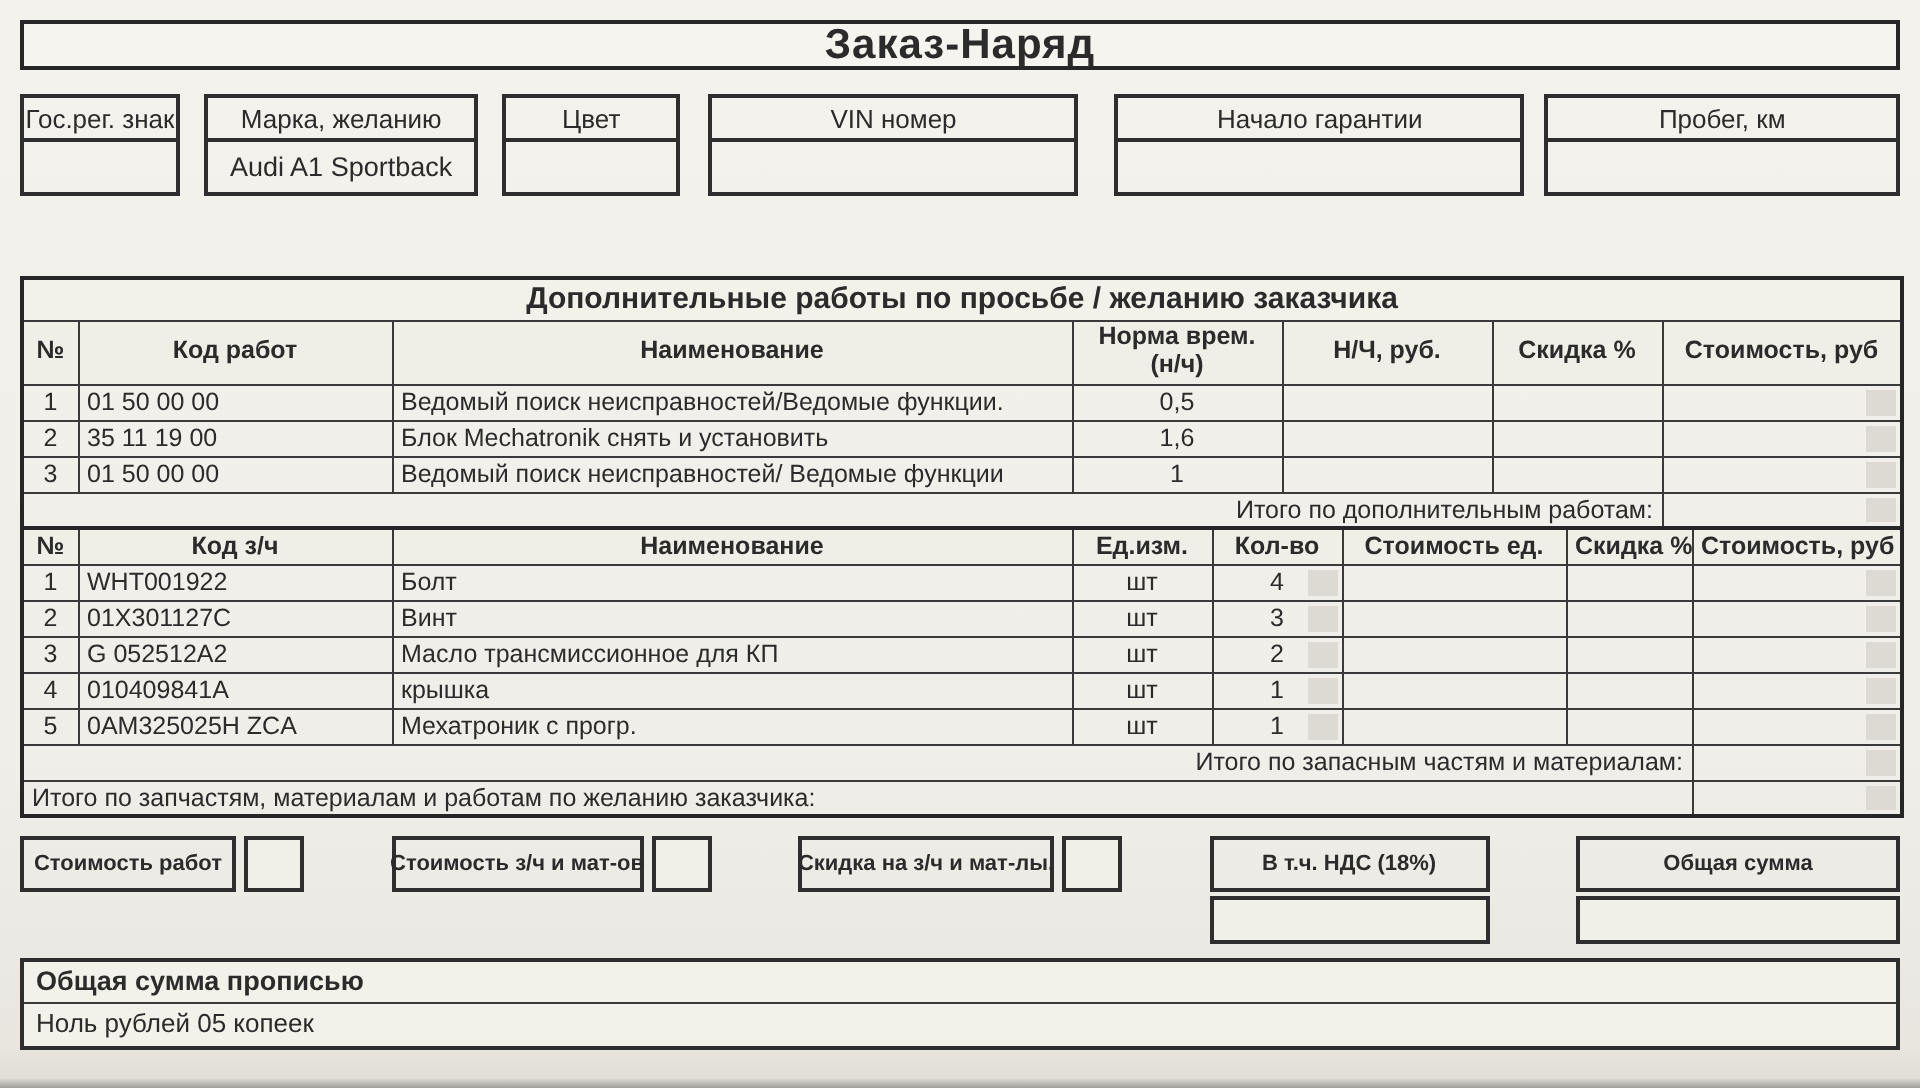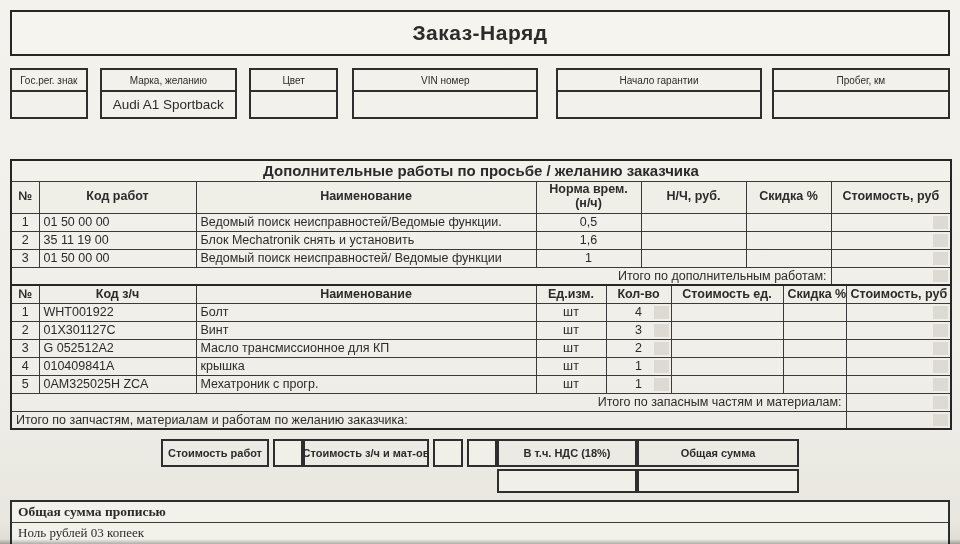--- a/index.html
+++ b/index.html
@@ -17,33 +17,33 @@
     overflow: hidden;
     background: linear-gradient(180deg, #f3f2ec 0%, #efeee8 70%, #e8e6df 96%, #dedcd4 100%);
   }
   .scan-bottom {
     position: absolute; left: 0; right: 0; bottom: 0; height: 5px;
     background: linear-gradient(180deg, rgba(0,0,0,0), rgba(0,0,0,0.28));
   }
 
   
   .title-box {
-    border: 2px solid #262626; height: 46px;
+    border: 2px solid #262626; height: 25px;
     display: flex; align-items: center; justify-content: center;
     font-size: 21px; font-weight: bold; letter-spacing: .5px;
     background: #f5f4ee;
   }
 
   
   .fields { display: flex; margin-top: 12px; }
   .field { display: flex; flex-direction: column; }
   .flabel {
     border: 2px solid #2e2e2e; height: 24px;
     display: flex; align-items: center; justify-content: center;
-    font-size: 10px; padding: 0 3px; text-align: right; white-space: nowrap;
+    font-size: 13px; padding: 0 3px; text-align: right; white-space: nowrap;
   }
   .fvalue {
     border: 2px solid #2e2e2e; border-top: 0; height: 27px;
     display: flex; align-items: center; justify-content: center;
     font-size: 13.5px;
   }
   .f1 { width: 80px;  margin-right: 12px; }
   .f2 { width: 142px; margin-right: 12px; }
   .f3 { width: 92px;  margin-right: 14px; }
   .f4 { width: 192px; margin-right: 18px; }
@@ -73,37 +73,37 @@
   .c { text-align: center; }
   .r { text-align: right; }
   .b { font-weight: normal; }
   td.rel { position: relative; }
   .sub {
     position: absolute; right: 2px; top: 2px; bottom: 2px; width: 15px;
     background: #dcdad2;
   }
 
   
-  .summary { display: flex; justify-content: center; margin-top: 9px; align-items: flex-start; }
+  .summary { display: flex; justify-content: space-between; margin-top: 9px; align-items: flex-start; }
   .sg { display: flex; align-items: flex-start; }
   .slabel {
     border: 2px solid #2e2e2e; height: 28px;
     display: flex; align-items: center; justify-content: center;
     font-weight: bold; font-size: 11px; text-align: center;
     padding: 0 2px; white-space: nowrap; width: 100%;
   }
   .sg .slabel.w1 { width: 108px; } .sg .slabel.w2 { width: 108px; }
   .sg .slabel.w3 { width: 126px; } .sg .slabel.w4 { width: 128px; }
   .sbox { border: 2px solid #2e2e2e; width: 30px; height: 28px; margin-left: 4px; flex: none; background: #f0efe8; }
   .scol { display: flex; flex-direction: column; }
   .scol.w5 { width: 140px; border-radius: 13px; } .scol.w6 { width: 162px; }
   .sval { border: 2px solid #2e2e2e; height: 24px; margin-top: 2px; background: #f0efe8; }
 
   
-  .words { border: 2px solid #2e2e2e; margin-top: 7px; background: #f2f1ea; font-family: Liberation Serif, serif; }
+  .words { border: 2px solid #2e2e2e; margin-top: 7px; background: #f2f1ea; }
   .wlabel { border-bottom: 1.6px solid #3a3a3a; font-weight: bold; font-size: 13.5px; padding: 2px 6px; height: 21px; }
   .wvalue { font-size: 13px; padding: 2px 6px; height: 21px; }
 </style>
 </head>
 <body>
 
 <div class="page">
 
   <div class="title-box">Заказ-Наряд</div>
 
@@ -299,31 +299,32 @@
   <div class="summary">
     <div class="sg">
       <div class="slabel w1">Стоимость работ</div>
       <div class="sbox"></div>
     </div>
     <div class="sg">
       <div class="slabel w3">Стоимость з/ч и мат-ов</div>
       <div class="sbox"></div>
     </div>
     <div class="sg">
+      <div class="slabel w4">Скидка на з/ч и мат-лы.</div>
       <div class="sbox"></div>
     </div>
     <div class="scol w5">
       <div class="slabel">В т.ч. НДС (18%)</div>
       <div class="sval"></div>
     </div>
     <div class="scol w6">
       <div class="slabel">Общая сумма</div>
       <div class="sval"></div>
     </div>
   </div>
 
   <div class="words">
     <div class="wlabel">Общая сумма прописью</div>
-    <div class="wvalue">Ноль рублей 03 копеек</div>
+    <div class="wvalue">Ноль рублей 05 копеек</div>
   </div>
 
   <div class="scan-bottom"></div>
 </div>
 
 </body></html>

